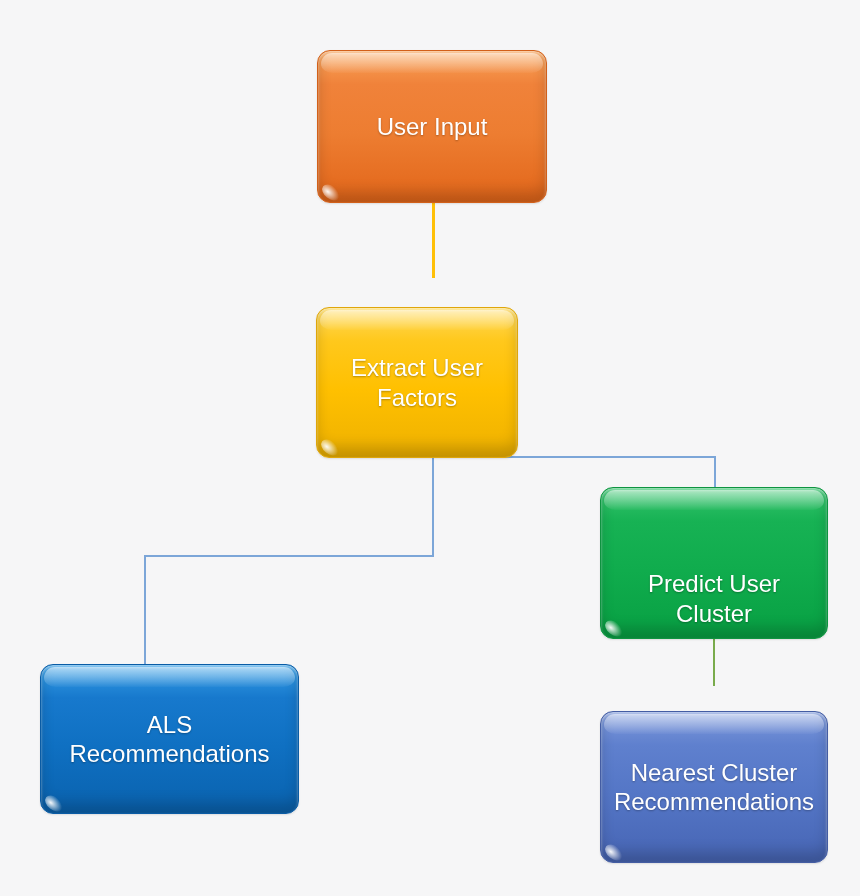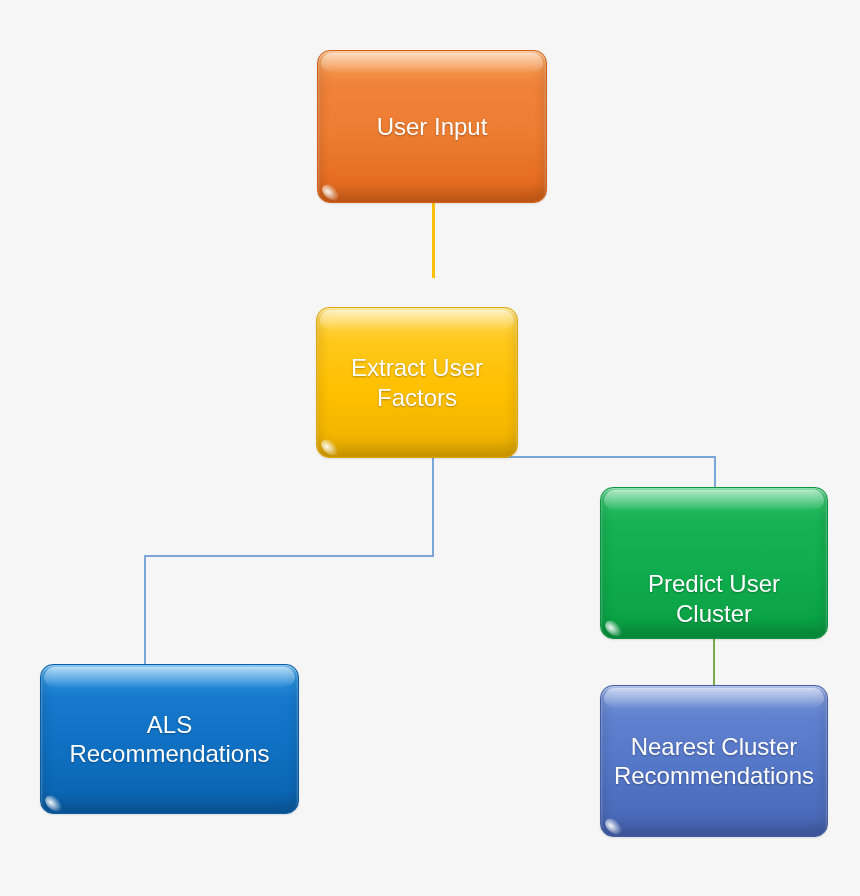--- a/index.html
+++ b/index.html
@@ -68,20 +68,21 @@
     border: 1px solid #0E9440;
     align-items: flex-end;
   }
   .n-blue {
     background: linear-gradient(180deg, #37A0E7 0%, #1779CD 22%, #0F70C2 55%, #0A62AE 100%);
     border: 1px solid #0A5CA5;
   }
   .n-slate {
     background: linear-gradient(180deg, #7E9ADC 0%, #5F80CE 22%, #5476C6 55%, #4765B4 100%);
     border: 1px solid #445DA3;
+    margin-top: 26px;
   }
 
   
   #n-user-input { left: 317px; top: 42px;  width: 230px; height: 153px; }
   #n-extract    { left: 316px; top: 277px; width: 202px; height: 151px; margin-top: 30px; }
   #n-predict    { left: 600px; top: 487px; width: 228px; height: 152px; }
   #n-als        { left: 32px;  top: 664px; width: 259px; height: 150px; margin-left: 8px; }
   #n-nearest    { left: 600px; top: 685px; width: 228px; height: 152px; }
 
   

